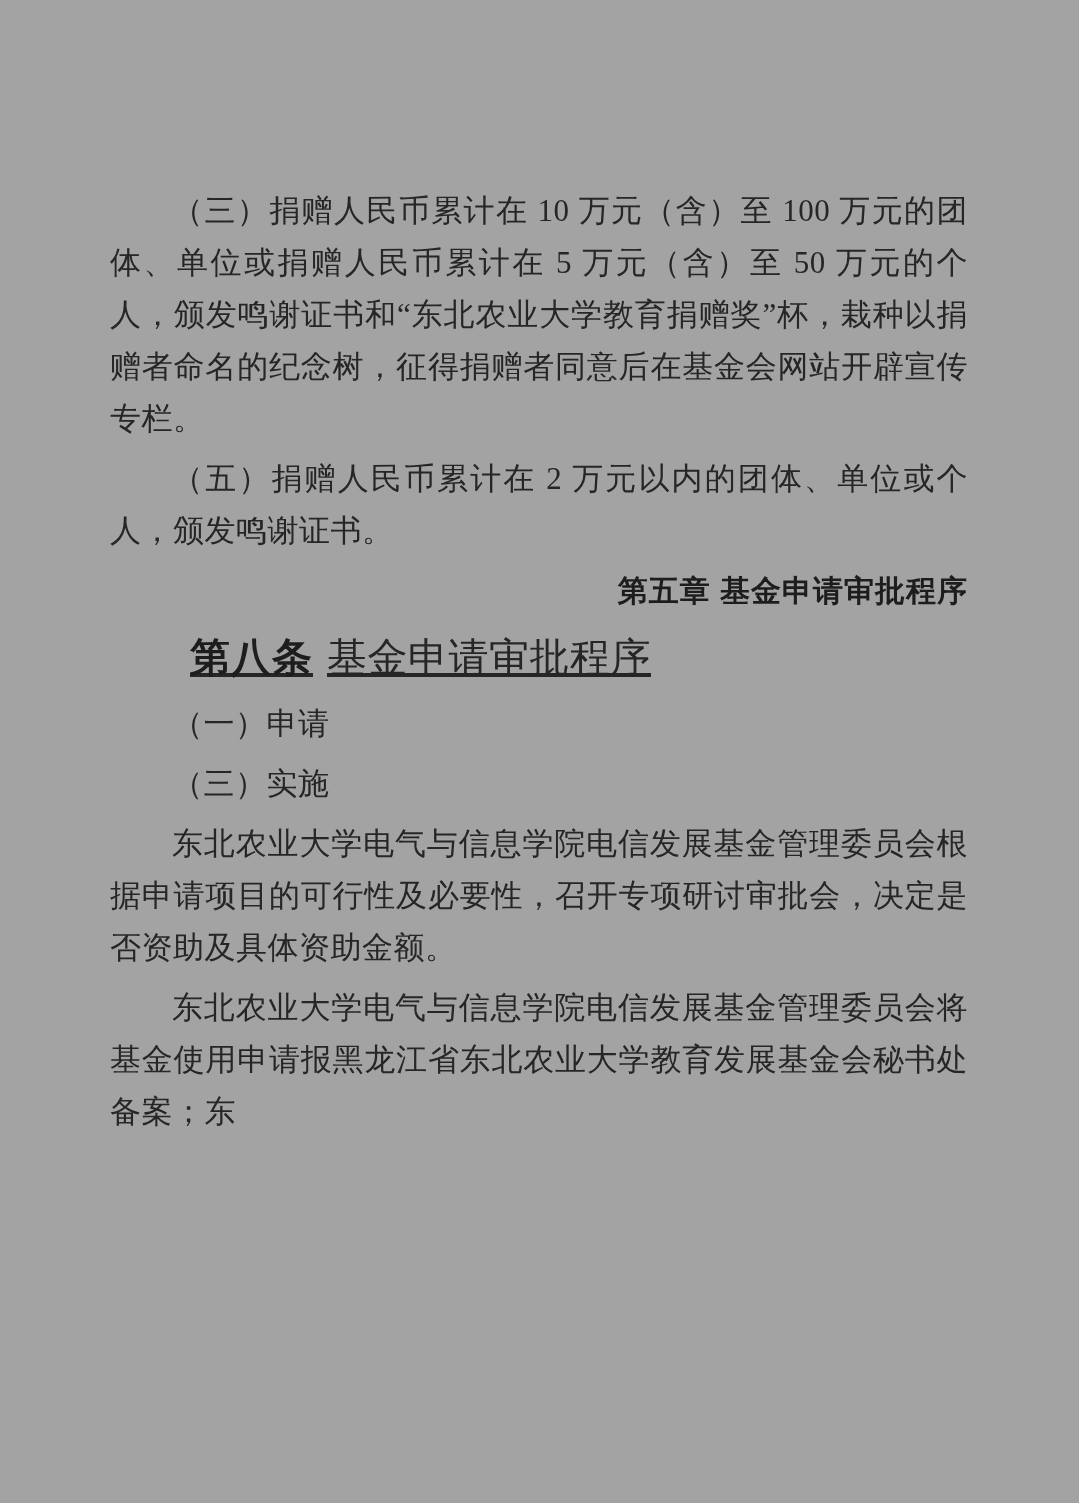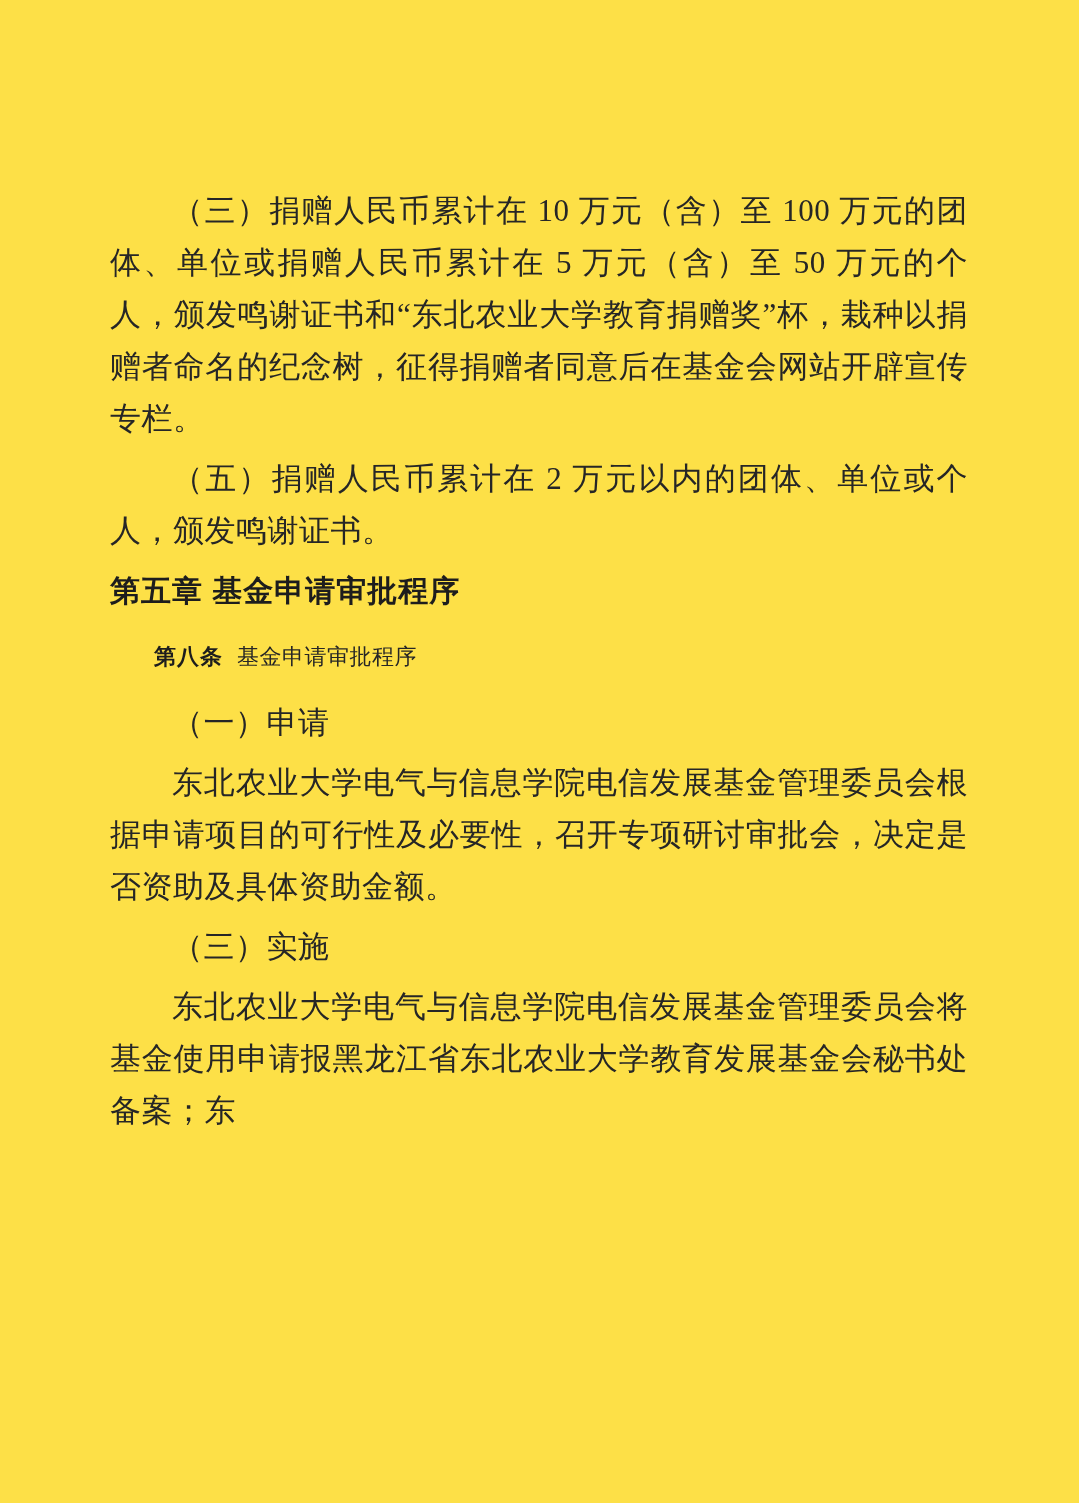--- a/index.html
+++ b/index.html
@@ -27,45 +27,46 @@
     line-height: 52px;
     text-align: justify;
     text-indent: 2em;
     letter-spacing: 0.5px;
   }
   .chapter-heading {
     margin: 6px 0 14px 0;
     font-size: 30px;
     line-height: 52px;
     font-weight: bold;
-    text-align: left;
+    text-align: right;
     font-family: "Liberation Sans", "DejaVu Sans", sans-serif;
     letter-spacing: 1px;
     color: #1d1d1d;
   }
   .article-line {
     margin: 0 0 14px 0;
-    font-size: 22px;
+    font-size: 40px;
     line-height: 52px;
     text-indent: 2em;
     letter-spacing: 0.5px;
+    text-decoration: underline;
   }
   .article-line strong {
     font-family: "Liberation Sans", "DejaVu Sans", sans-serif;
     font-weight: bold;
     color: #1d1d1d;
     margin-right: 14px;
     letter-spacing: 1px;
   }
 </style>
 </head>
 <body>
 
-<main class="page" style="background: #fde047; color: rgb(38, 38, 38);">
+<main class="page" style="background: #a3a3a3; color: rgb(38, 38, 38);">
     <p class="body-para">（三）捐赠人民币累计在 10 万元（含）至 100 万元的团体、单位或捐赠人民币累计在 5 万元（含）至 50 万元的个人，颁发鸣谢证书和“东北农业大学教育捐赠奖”杯，栽种以捐赠者命名的纪念树，征得捐赠者同意后在基金会网站开辟宣传专栏。</p>
     <p class="body-para">（五）捐赠人民币累计在 2 万元以内的团体、单位或个人，颁发鸣谢证书。</p>
     <h2 class="chapter-heading">第五章 基金申请审批程序</h2>
     <p class="article-line"><strong>第八条</strong><span>基金申请审批程序</span></p>
     <p class="body-para">（一）申请</p>
+    <p class="body-para">（三）实施</p>
     <p class="body-para">东北农业大学电气与信息学院电信发展基金管理委员会根据申请项目的可行性及必要性，召开专项研讨审批会，决定是否资助及具体资助金额。</p>
-    <p class="body-para">（三）实施</p>
     <p class="body-para">东北农业大学电气与信息学院电信发展基金管理委员会将基金使用申请报黑龙江省东北农业大学教育发展基金会秘书处备案；东</p>
   </main>
 
 </body></html>

